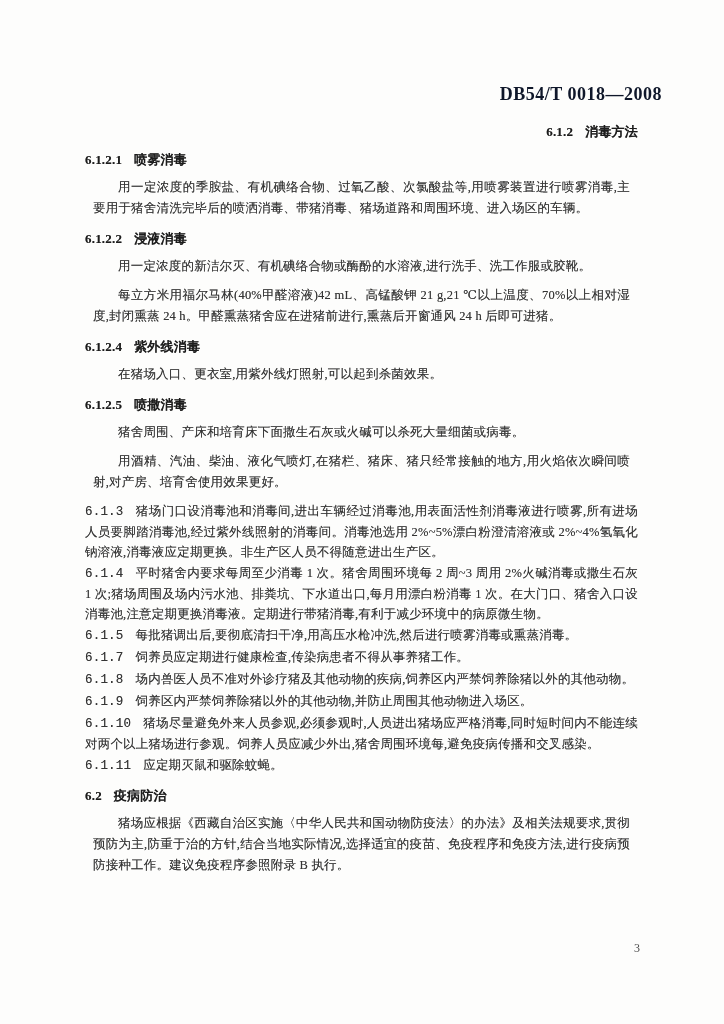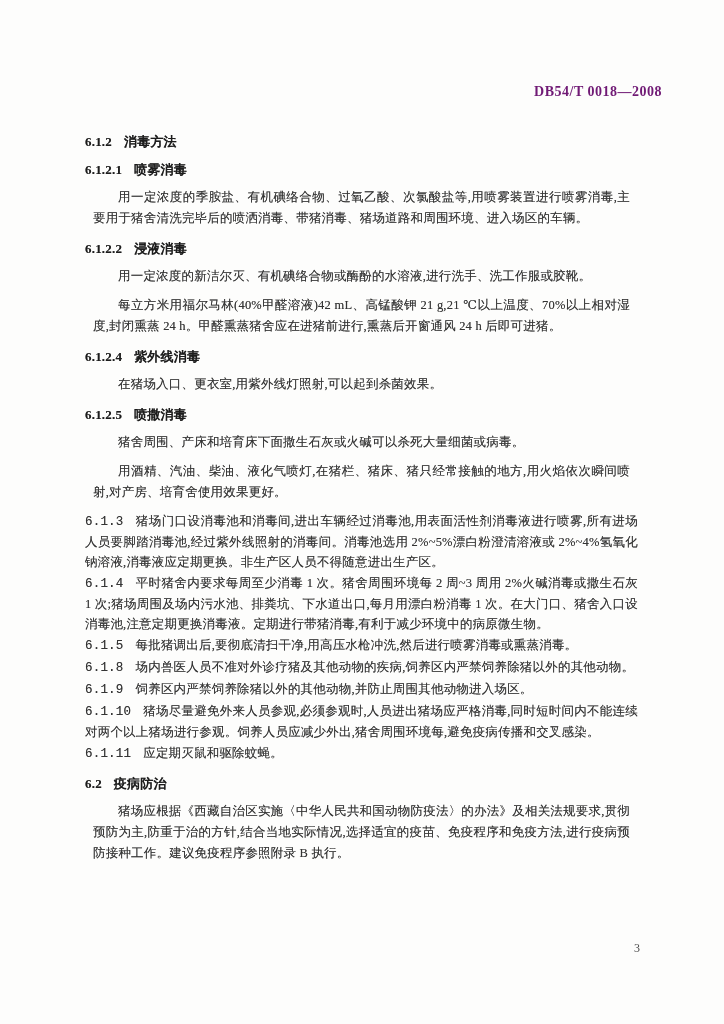--- a/index.html
+++ b/index.html
@@ -10,43 +10,43 @@
     margin: 0 auto;
     background: #fdfdfc;
     font-family: "Liberation Serif", "DejaVu Serif", serif;
     color: #343434;
     overflow: hidden;
   }
   .doc-header {
     position: absolute;
     top: 84px;
     right: 62px;
-    font-size: 14px;
+    font-size: 18px;
     font-weight: 700;
     letter-spacing: 0.5px;
-    color: #701a75;
+    color: #0f172a;
   }
   .content {
     position: absolute;
     top: 122px;
     left: 85px;
     width: 553px;
     font-size: 12.5px;
     letter-spacing: 0.2px;
     text-shadow: 0 0 0.3px rgba(50,50,50,0.55);
   }
   .heading {
     font-size: 13px;
     font-weight: 700;
     color: #1c1c1c;
     line-height: 16px;
     margin: 12px 0 9px 0;
     white-space: nowrap;
   }
-  .heading:first-child { margin-top: 12px; }
+  .heading:first-child { margin-top: 2px; text-align: right; }
   .heading .num { margin-right: 12px; font-weight: 700; }
   .para {
     margin: 8px;
     line-height: 21px;
     text-align: justify;
     text-indent: 2em;
   }
   .clause {
     margin: 0 0 1px 0;
     line-height: 20px;
@@ -94,20 +94,21 @@
 
     <p class="para">用酒精、汽油、柴油、液化气喷灯,在猪栏、猪床、猪只经常接触的地方,用火焰依次瞬间喷射,对产房、培育舍使用效果更好。</p>
 
     <p class="clause"><span class="cnum">6.1.3</span><span class="ctext">猪场门口设消毒池和消毒间,进出车辆经过消毒池,用表面活性剂消毒液进行喷雾,所有进场人员要脚踏消毒池,经过紫外线照射的消毒间。消毒池选用 2%~5%漂白粉澄清溶液或 2%~4%氢氧化钠溶液,消毒液应定期更换。非生产区人员不得随意进出生产区。</span></p>
 
     <p class="clause"><span class="cnum">6.1.4</span><span class="ctext">平时猪舍内要求每周至少消毒 1 次。猪舍周围环境每 2 周~3 周用 2%火碱消毒或撒生石灰 1 次;猪场周围及场内污水池、排粪坑、下水道出口,每月用漂白粉消毒 1 次。在大门口、猪舍入口设消毒池,注意定期更换消毒液。定期进行带猪消毒,有利于减少环境中的病原微生物。</span></p>
 
     <p class="clause"><span class="cnum">6.1.5</span><span class="ctext">每批猪调出后,要彻底清扫干净,用高压水枪冲洗,然后进行喷雾消毒或熏蒸消毒。</span></p>
 
 
+    <p class="clause"><span class="cnum">6.1.7</span><span class="ctext">饲养员应定期进行健康检查,传染病患者不得从事养猪工作。</span></p>
 
     <p class="clause"><span class="cnum">6.1.8</span><span class="ctext">场内兽医人员不准对外诊疗猪及其他动物的疾病,饲养区内严禁饲养除猪以外的其他动物。</span></p>
 
     <p class="clause"><span class="cnum">6.1.9</span><span class="ctext">饲养区内严禁饲养除猪以外的其他动物,并防止周围其他动物进入场区。</span></p>
 
     <p class="clause"><span class="cnum">6.1.10</span><span class="ctext">猪场尽量避免外来人员参观,必须参观时,人员进出猪场应严格消毒,同时短时间内不能连续对两个以上猪场进行参观。饲养人员应减少外出,猪舍周围环境每,避免疫病传播和交叉感染。</span></p>
 
     <p class="clause"><span class="cnum">6.1.11</span><span class="ctext">应定期灭鼠和驱除蚊蝇。</span></p>
 
     <div class="heading"><span class="num">6.2</span><span class="title">疫病防治</span></div>

